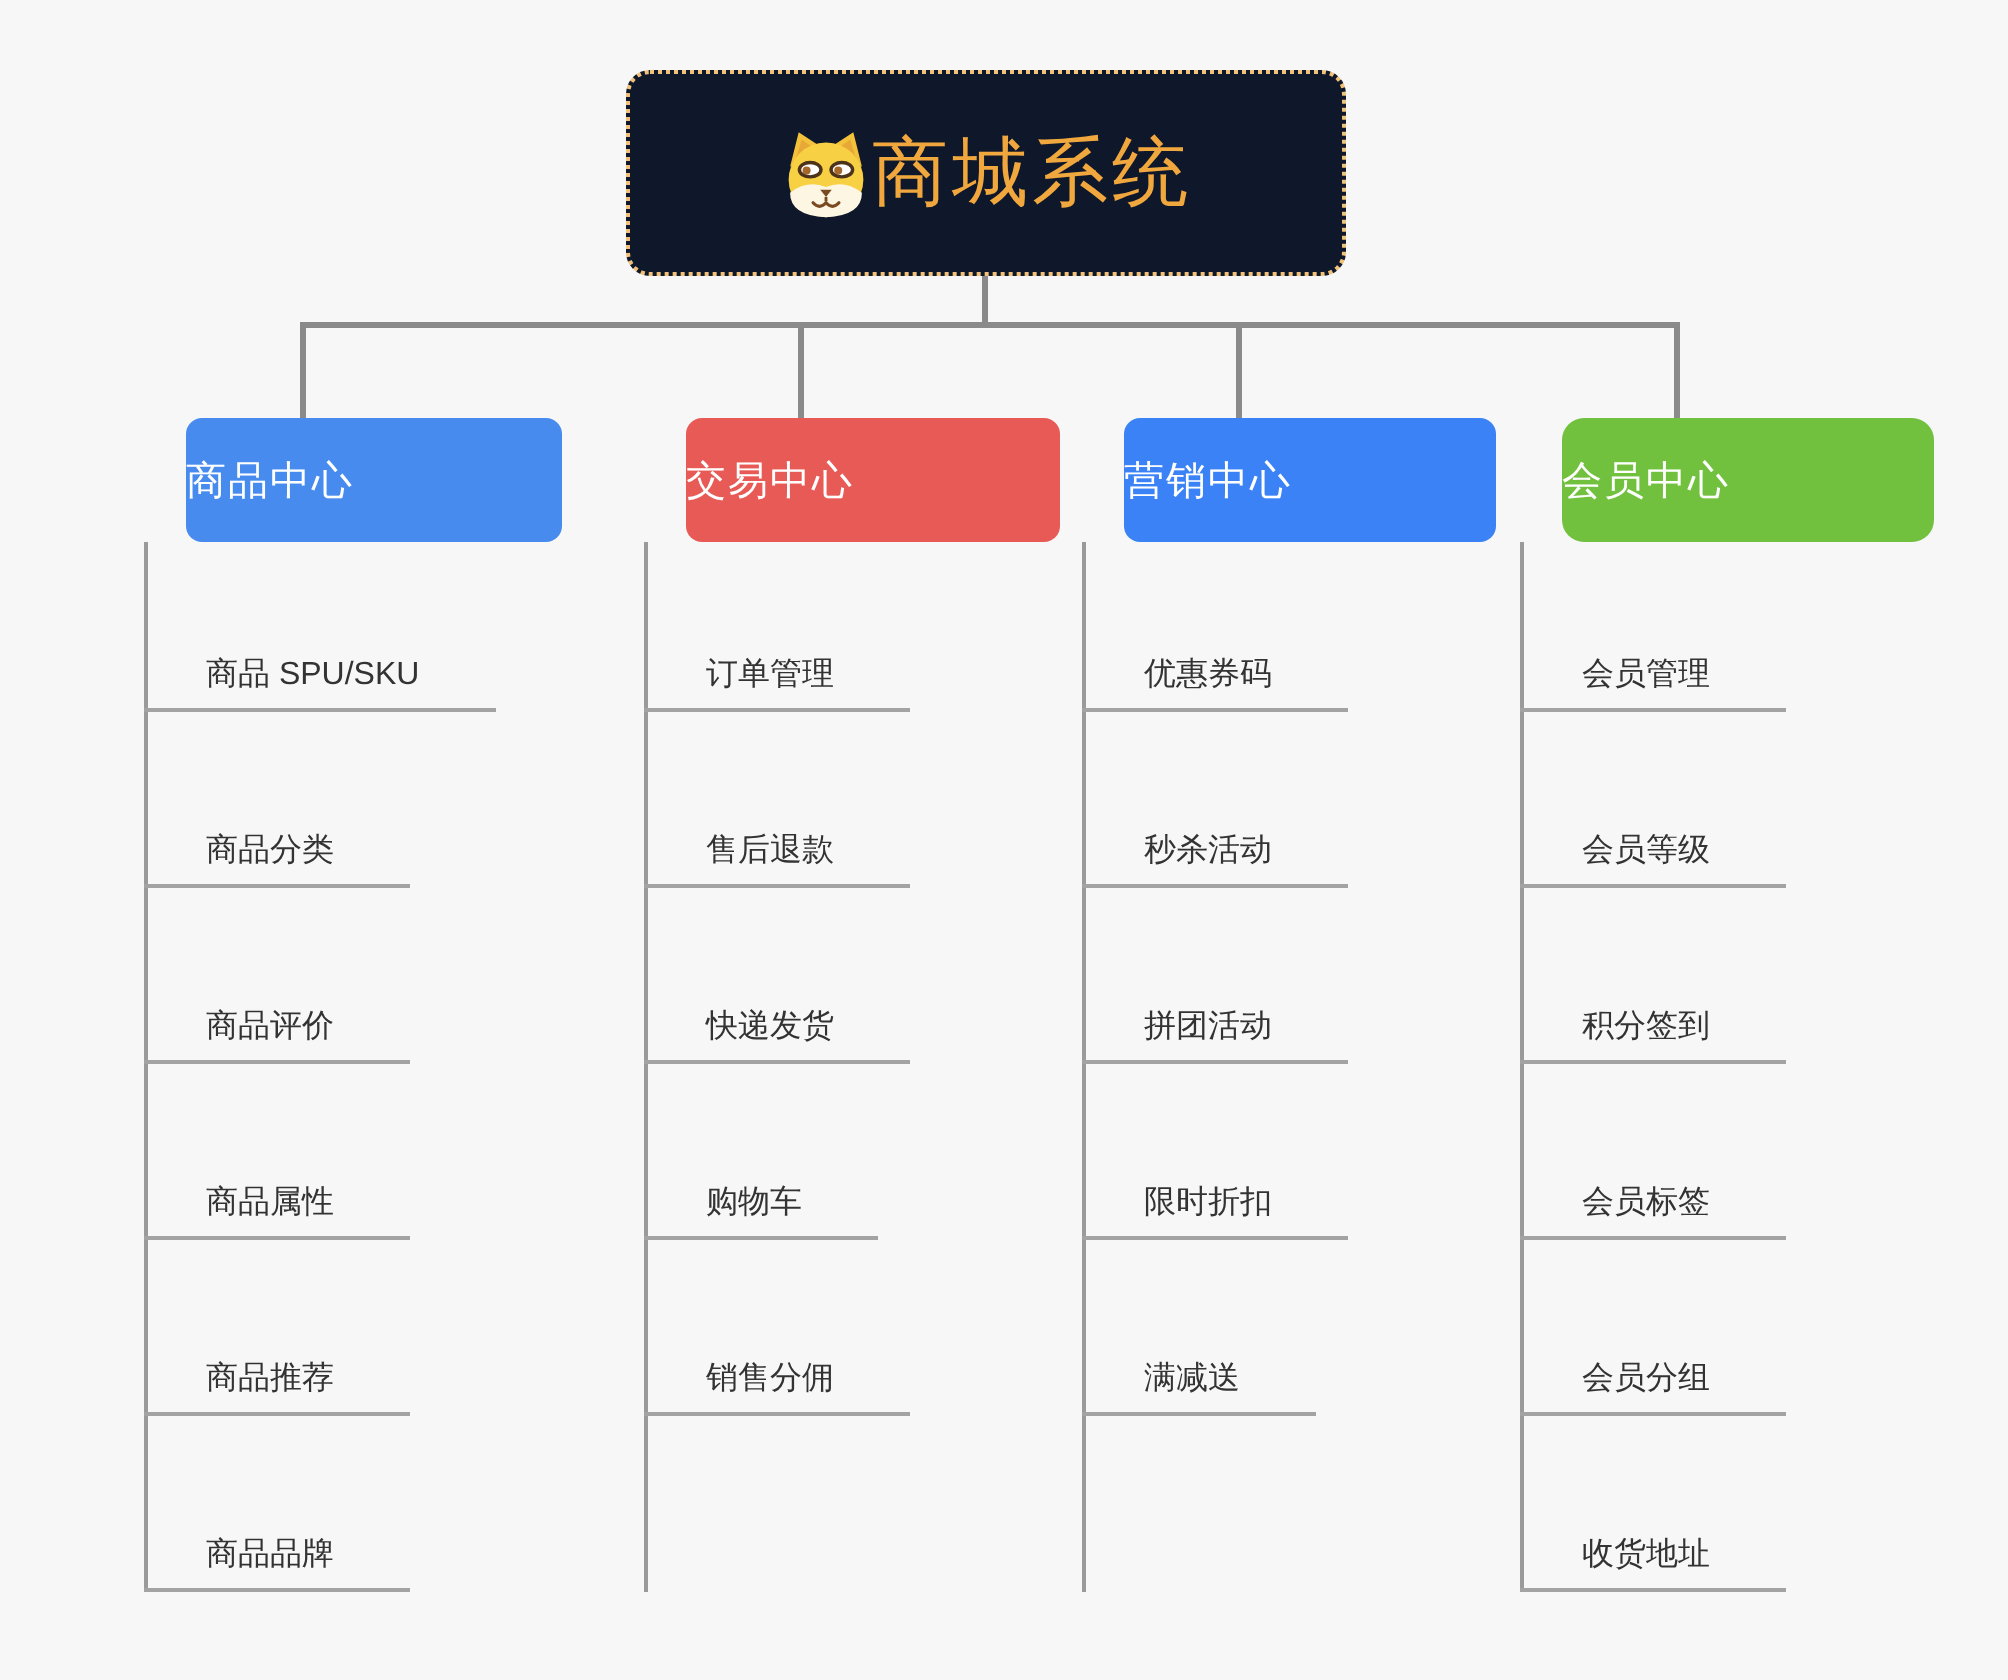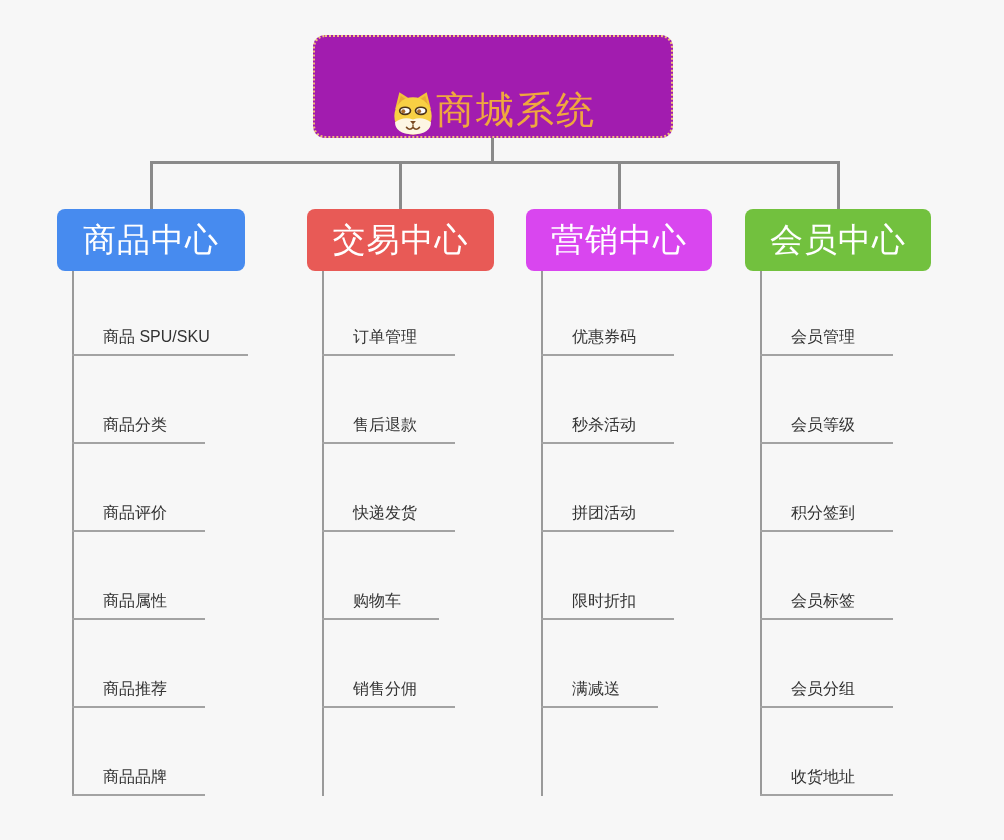--- a/index.html
+++ b/index.html
@@ -8,30 +8,30 @@
 
   
   .line { position:absolute; background:#8a8a8a; }
   .stem  { left:491px; top:138px; width:3px;  height:25px; }
   .rail  { left:150px; top:161px; width:690px; height:3px; }
   .drop  { top:164px; width:3px; height:46px; }
 
   
   .root-node {
     position:absolute; left:313px; top:35px; width:360px; height:103px;
-    background:#a21caf; border:2px dotted #f0c179; border-radius:12px;
-    box-sizing:border-box; display:flex; align-items:flex-end; justify-content:center;
+    background:#0f172a; border:2px dotted #f0c179; border-radius:12px;
+    box-sizing:border-box; display:flex; align-items:center; justify-content:center;
   }
   .root-title { font-size:38px; color:#efa73e; letter-spacing:2px; }
 
   
   .branch-box {
     position:absolute; top:209px; height:62px; border-radius:8px;
-    display:flex; align-items:center; justify-content:center;
-    color:#ffffff; font-size:33px; letter-spacing:1px;
+    display:flex; align-items:center; justify-content:flex-start;
+    color:#ffffff; font-size:20px; letter-spacing:1px;margin-left:36px;
   }
 
   
   .spine { position:absolute; top:271px; width:2px; height:525px; background:#9a9a9a; }
 
   
   .children { position:absolute; top:268px; margin:0; padding:0; list-style:none; }
   .child-item {
     height:88px; display:flex; align-items:flex-end;
     width:-moz-fit-content; width:fit-content; white-space:nowrap;
@@ -89,33 +89,33 @@
       </div>
       <div class="spine" style="left: 322px;"></div>
       <ul class="children" style="left: 322px; font-family: Liberation Serif, serif;">
         <li class="child-item">订单管理</li>
         <li class="child-item">售后退款</li>
         <li class="child-item">快递发货</li>
         <li class="child-item">购物车</li>
         <li class="child-item">销售分佣</li>
       </ul>
       <div class="line drop" style="left: 618px;"></div>
-      <div class="branch-box" style="left: 526px; width: 186px; background: #d946ef;">
+      <div class="branch-box" style="left: 526px; width: 186px; background: #3b82f6;">
         <span>营销中心</span>
       </div>
       <div class="spine" style="left: 541px;"></div>
       <ul class="children" style="left: 541px;">
         <li class="child-item">优惠券码</li>
         <li class="child-item">秒杀活动</li>
         <li class="child-item">拼团活动</li>
         <li class="child-item">限时折扣</li>
         <li class="child-item">满减送</li>
       </ul>
       <div class="line drop" style="left: 837px;"></div>
-      <div class="branch-box" style="left: 745px; width: 186px; background: rgb(114, 193, 62);">
+      <div class="branch-box" style="left: 745px; width: 186px; background: rgb(114, 193, 62); border-radius: 11px;">
         <span>会员中心</span>
       </div>
       <div class="spine" style="left: 760px;"></div>
       <ul class="children" style="left: 760px;">
         <li class="child-item">会员管理</li>
         <li class="child-item">会员等级</li>
         <li class="child-item">积分签到</li>
         <li class="child-item">会员标签</li>
         <li class="child-item">会员分组</li>
         <li class="child-item">收货地址</li>

